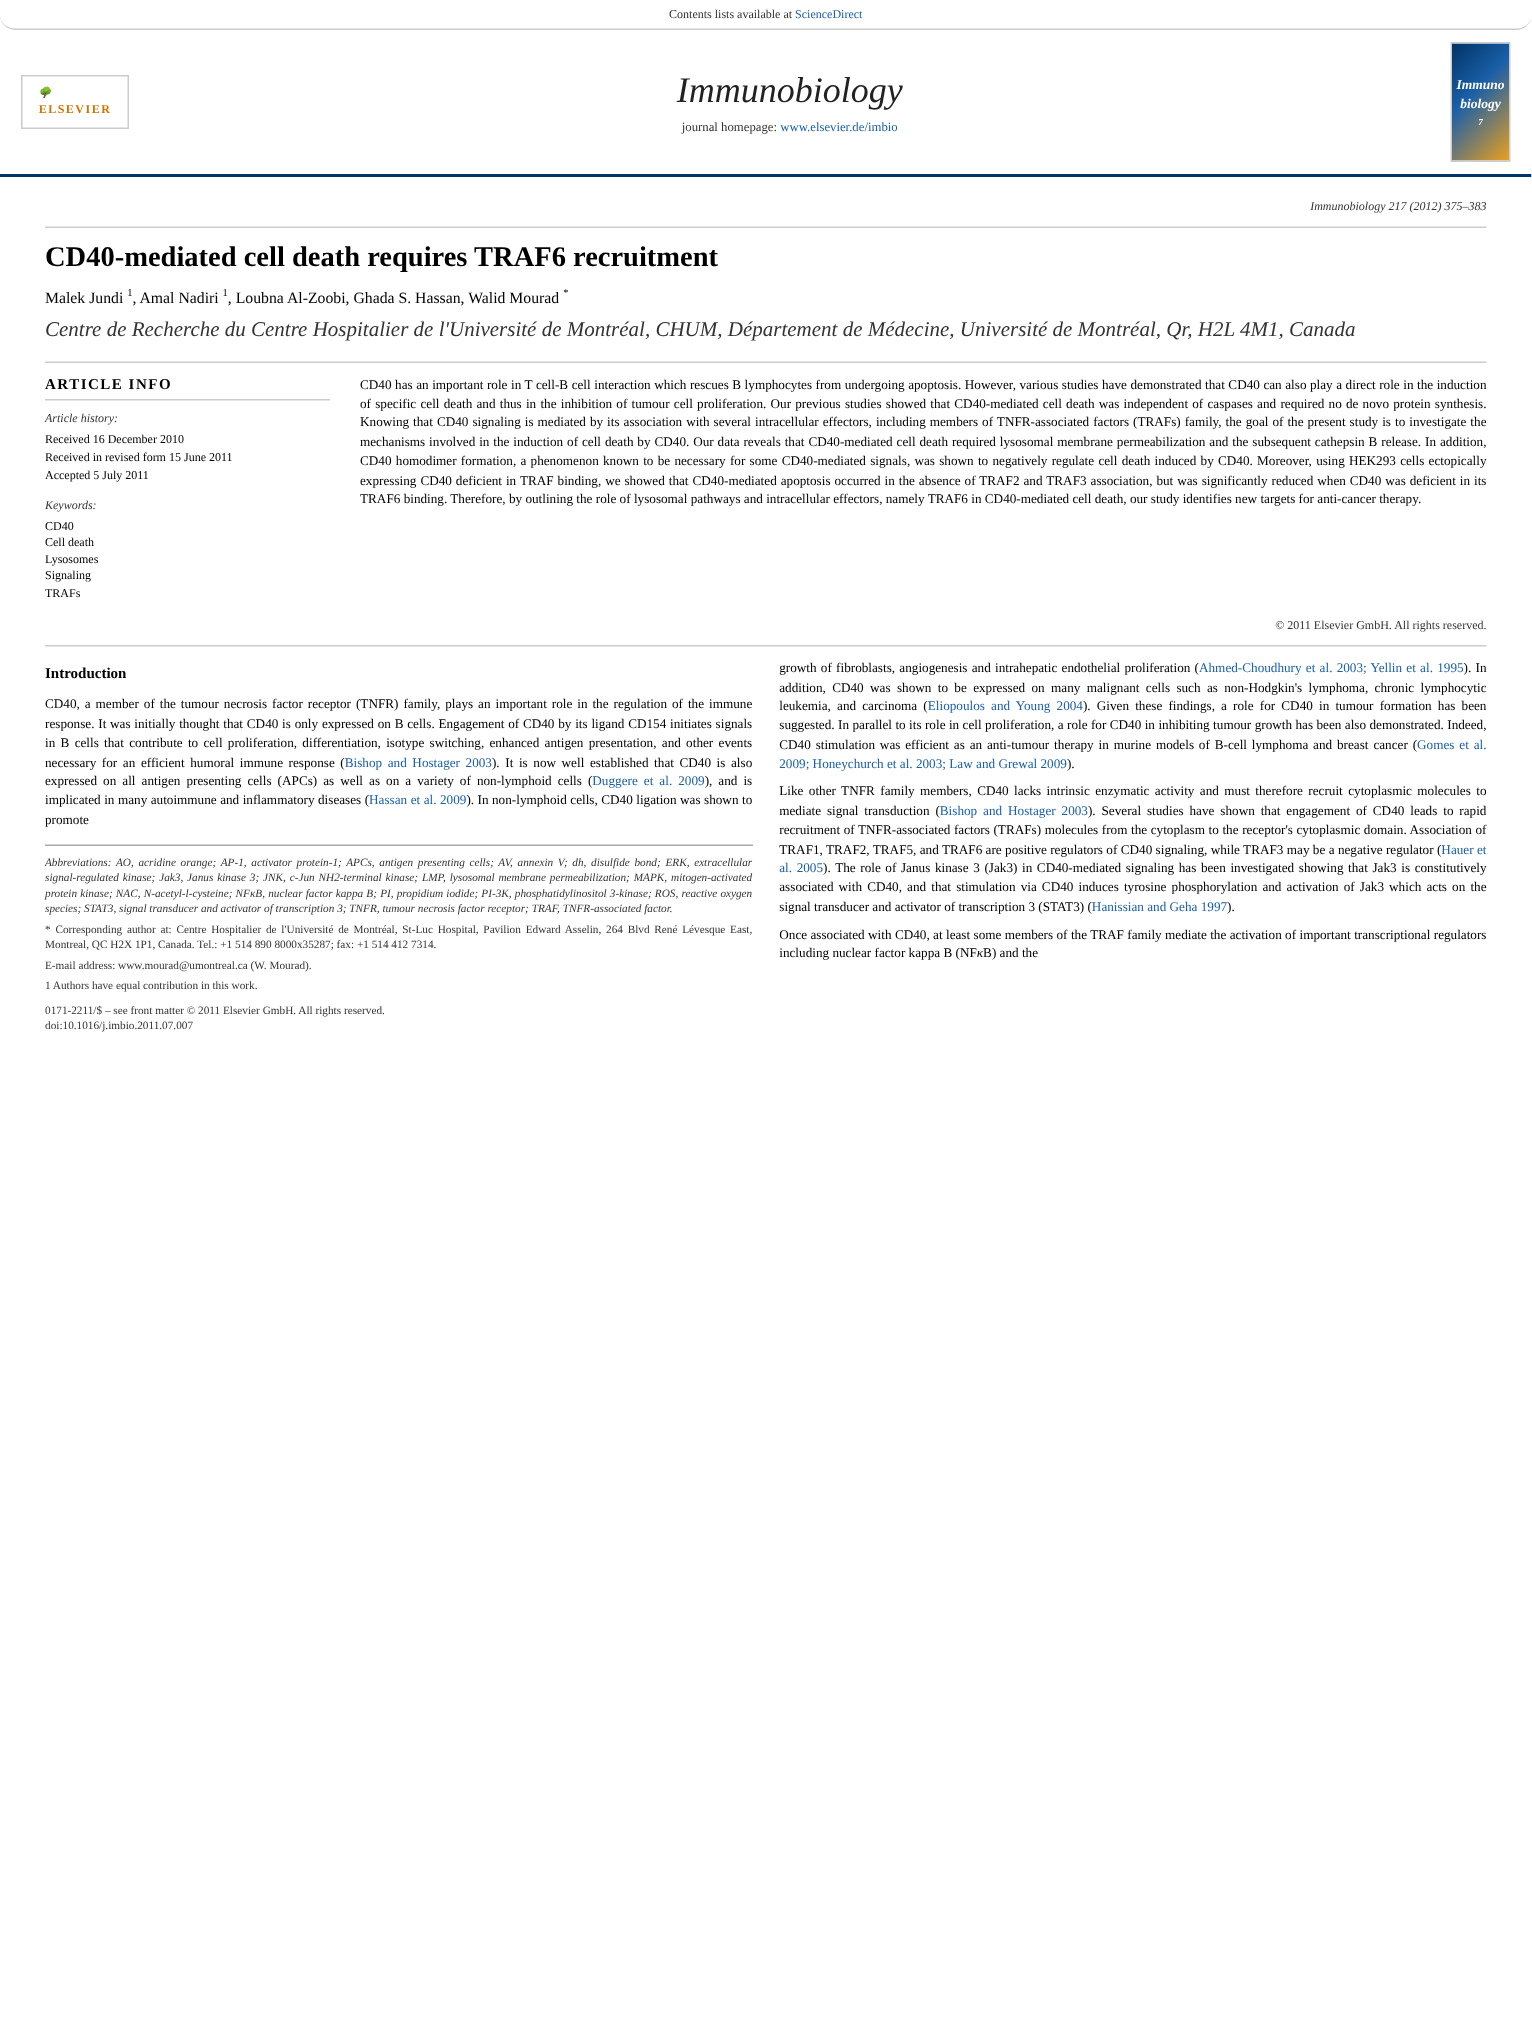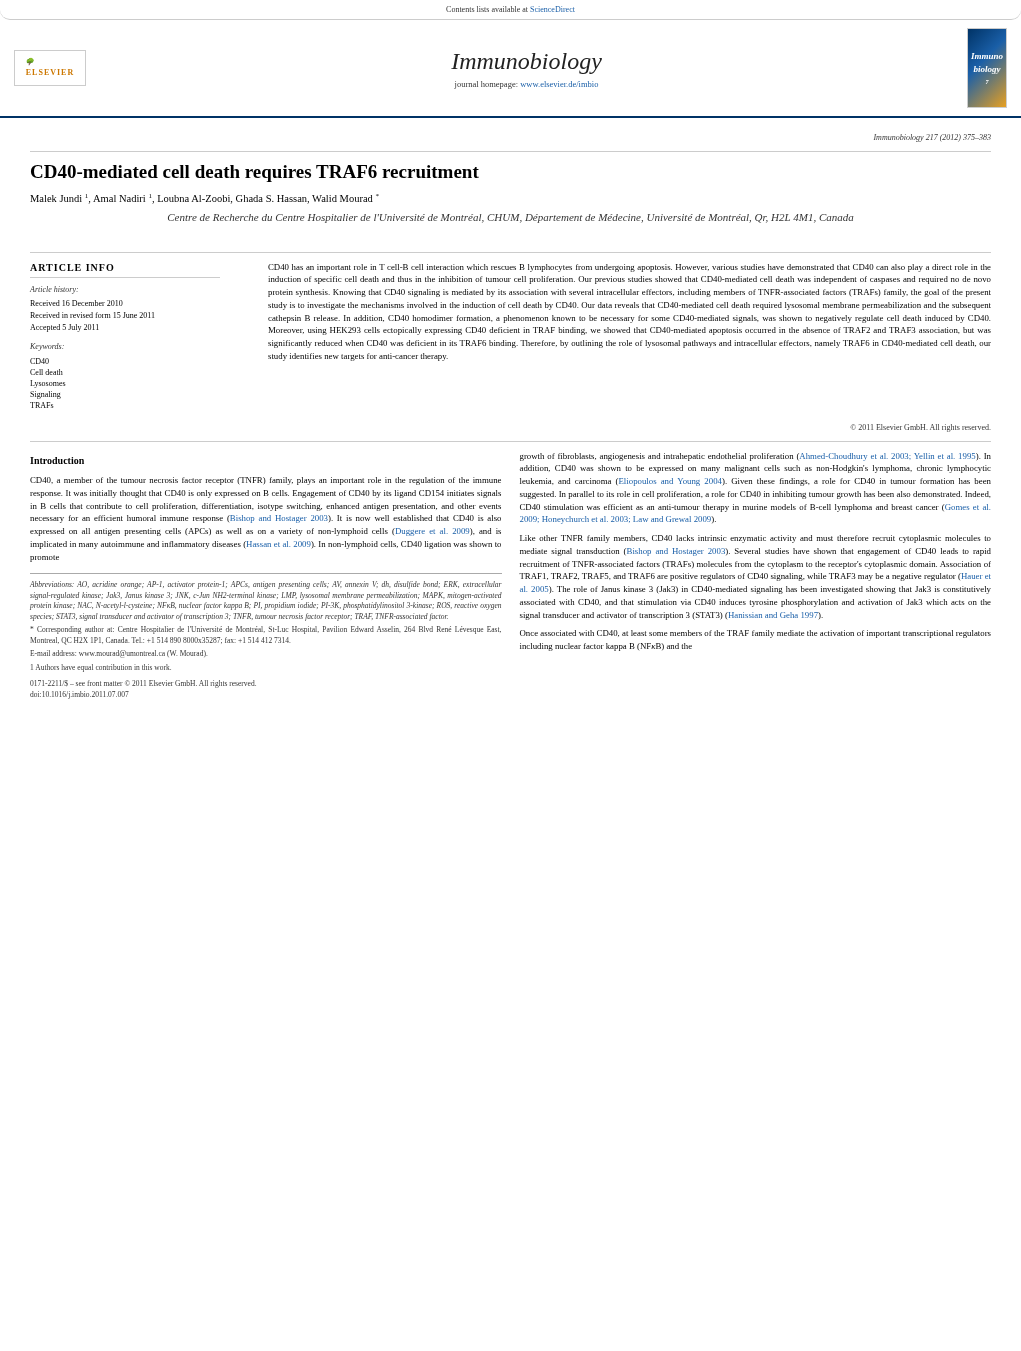--- a/index.html
+++ b/index.html
@@ -118,25 +118,24 @@
     
     .authors {
       font-size: 10.5px;
       margin-bottom: 4px;
       color: #000;
     }
     .authors sup { font-size: 7px; }
 
     
     .affiliation {
-      font-size: 11px;
-      font-style: italic;
-      color: #333;
-      margin-bottom: 26px;
-      text-align: center;
+      font-size: 14px;
+      font-style: italic;
+      color: #333;
+      margin-bottom: 10px;
     }
 
     
     .divider {
       border: none;
       border-top: 1px solid #ccc;
       margin: 8px 0;
     }
 
     
@@ -184,21 +183,20 @@
       margin-bottom: 6px;
       border-bottom: 1px solid #ccc;
       padding-bottom: 2px;
       text-transform: uppercase;
     }
     .abstract-text {
       font-size: 8.8px;
       line-height: 1.45;
       color: #000;
       text-align: justify;
-      margin-left: 28px;
     }
 
     
     .copyright {
       text-align: right;
       font-size: 8px;
       color: #333;
       margin-top: 6px;
       margin-bottom: 8px;
     }

